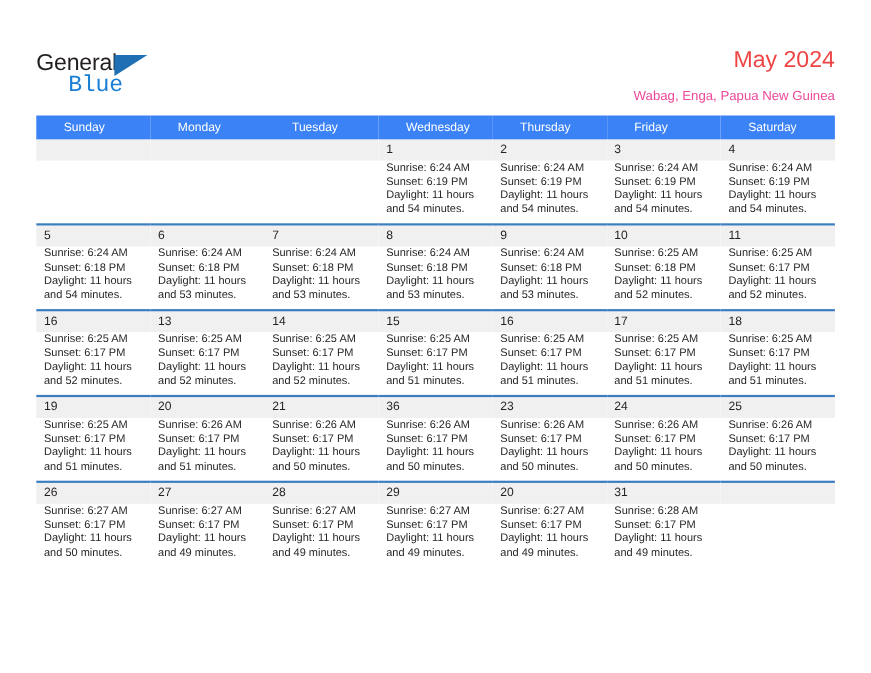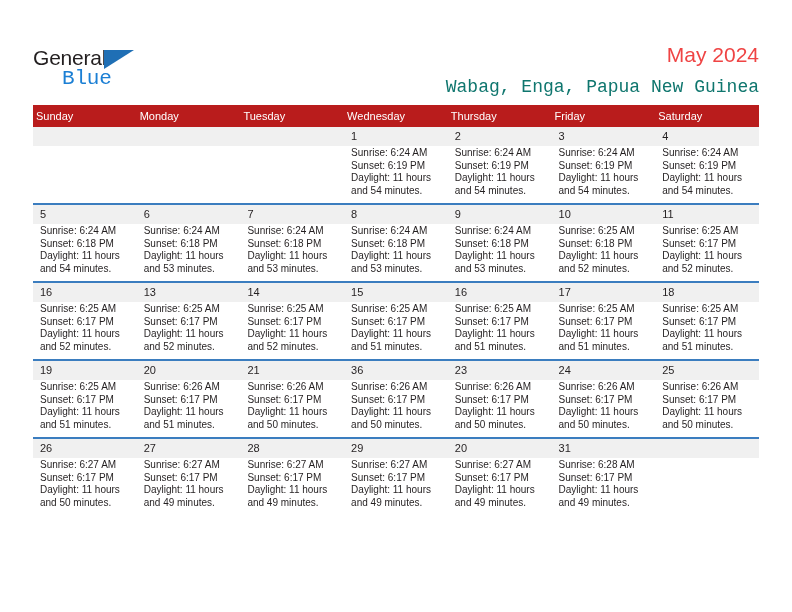--- a/index.html
+++ b/index.html
@@ -70,44 +70,43 @@
     top: 0;
     text-align: right;
   }
   .cal-title {
     font-size: 21px;
     color: #ef4444;
     line-height: 34px;
     white-space: nowrap;
   }
   .cal-subtitle {
-    font-size: 18px;
-    color: #0f766e;
+    font-size: 12px;
+    color: #ec4899;
     line-height: 22px;
     margin-top: 4px;
     white-space: nowrap;
-    font-family: Liberation Mono, monospace;
   }
 
   
   .cal {
     position: absolute;
     left: 33px;
     top: 105px;
     width: 726px;
     border-collapse: collapse;
     table-layout: fixed;
   }
   .cal th {
-    background: #b91c1c;
+    background: #3b82f6;
     color: #ffffff;
     font-size: 11px;
     font-weight: normal;
     text-align: left;
-    padding: 5px 0 5px 3px;
+    padding: 5px 0 5px 25px;
     height: 12px;
     border: none;
   }
   .cal td {
     vertical-align: top;
     padding: 0;
     border: none;
     border-top: 2px solid #3b7dbf;
     background: #ffffff;
     height: 76px;

